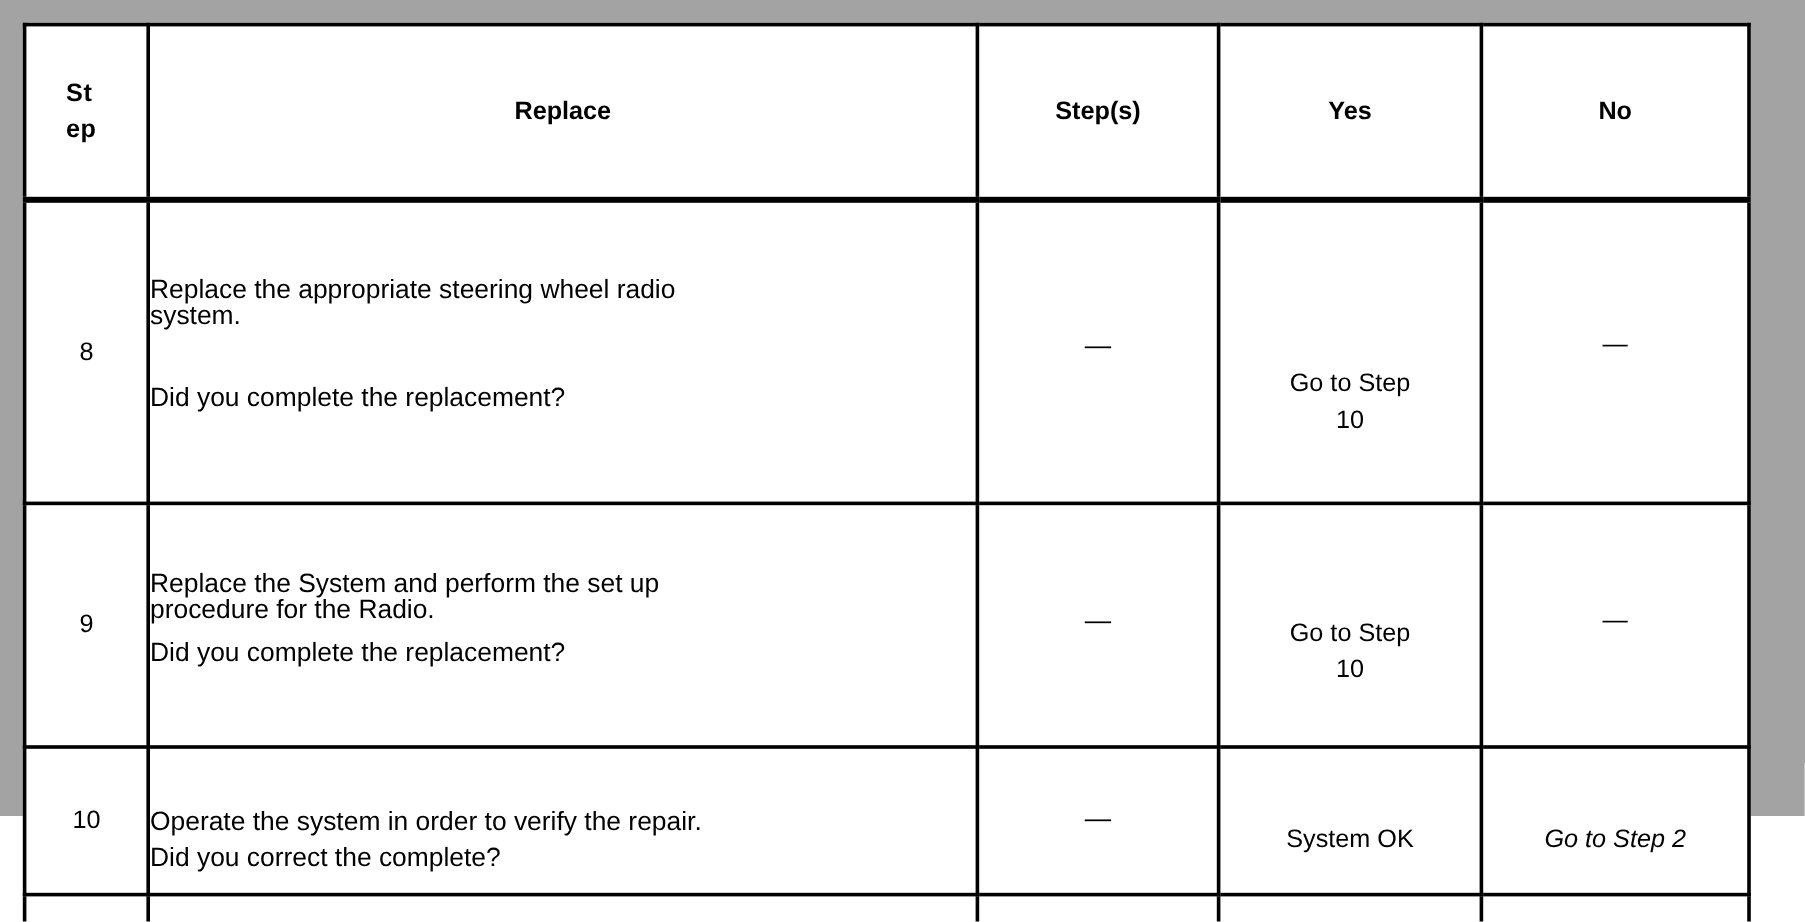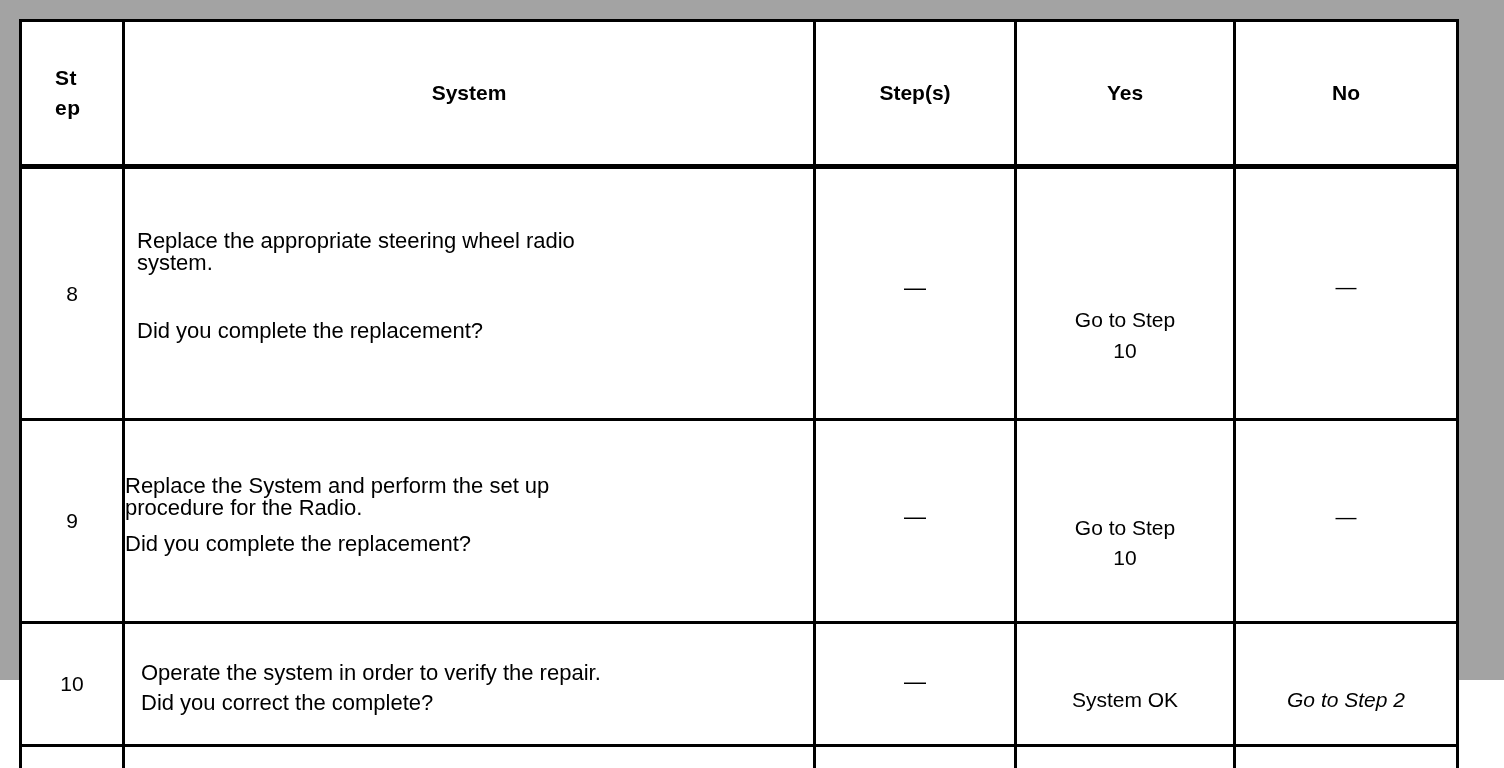--- a/index.html
+++ b/index.html
@@ -99,21 +99,20 @@
     line-height: 1.45;
     vertical-align: middle;
   }
 
   
   .row-8 td { height: 249px; }
   .row-8 .cell-action .line-a { margin-bottom: 0; }
   .row-8 .action-block {
     position: relative;
     top: -8px;
-    padding-left: 12px;
   }
   .row-8 .action-gap { height: 46px; }
   .row-8 .cell-value .dash-wrap {
     position: relative;
     top: -6px;
   }
   .row-8 .cell-branch .branch-wrap {
     position: relative;
     top: 42px;
   }
@@ -125,21 +124,21 @@
   
   .row-9 td { height: 200px; }
   .row-9 .action-block { position: relative; top: -6px; }
   .row-9 .action-gap { height: 14px; }
   .row-9 .cell-value .dash-wrap { position: relative; top: -4px; }
   .row-9 .cell-branch .branch-wrap { position: relative; top: 22px; }
   .row-9 .cell-no .dash-wrap { position: relative; top: -4px; }
 
   
   .row-10 td { height: 120px; }
-  .row-10 .action-block { position: relative; top: 4px; padding-left: 16px; }
+  .row-10 .action-block { position: relative; top: 16px; }
   .row-10 .action-gap { height: 8px; }
   .row-10 .cell-value .dash-wrap { position: relative; top: -2px; }
   .row-10 .cell-branch .branch-wrap { position: relative; top: 16px; text-align: center; }
   .row-10 .cell-no .branch-wrap { position: relative; top: 16px; font-style: italic; }
 
   
   .row-partial td {
     height: 40px;
     border-bottom: none;
   }
@@ -156,21 +155,21 @@
       <col class="c-value">
       <col class="c-yes">
       <col class="c-no">
     </colgroup>
 
     <thead>
       <tr class="hdr-row">
         <th class="hdr-step">
           <span class="wrapword">Step</span>
         </th>
-        <th>System</th>
+        <th>Replace</th>
         <th>Step(s)</th>
         <th>Yes</th>
         <th>No</th>
       </tr>
     </thead>
 
     <tbody>
 
       <tr class="row-8">
         <td class="cell-step">8</td>

